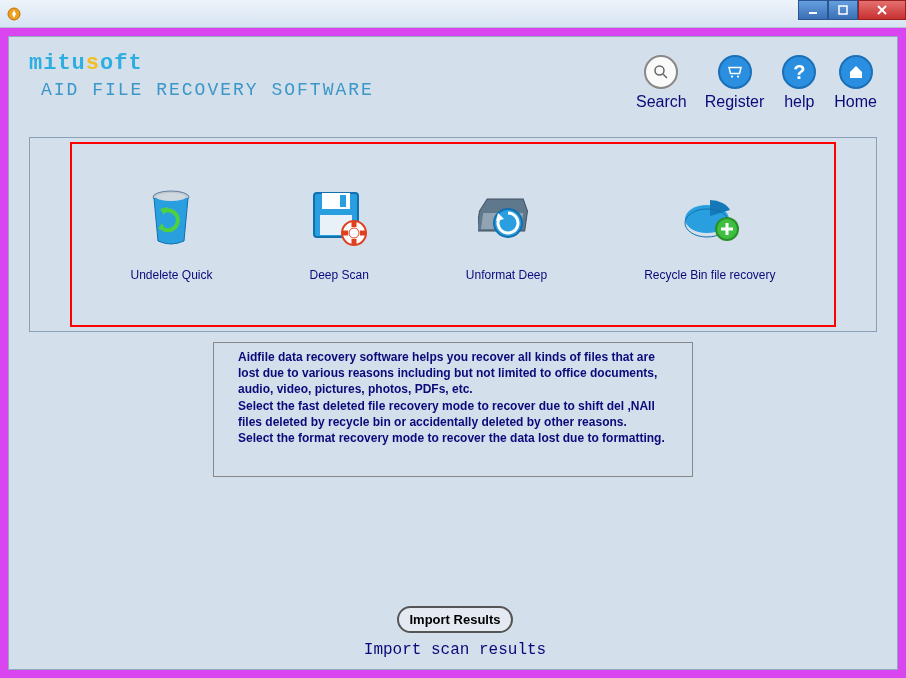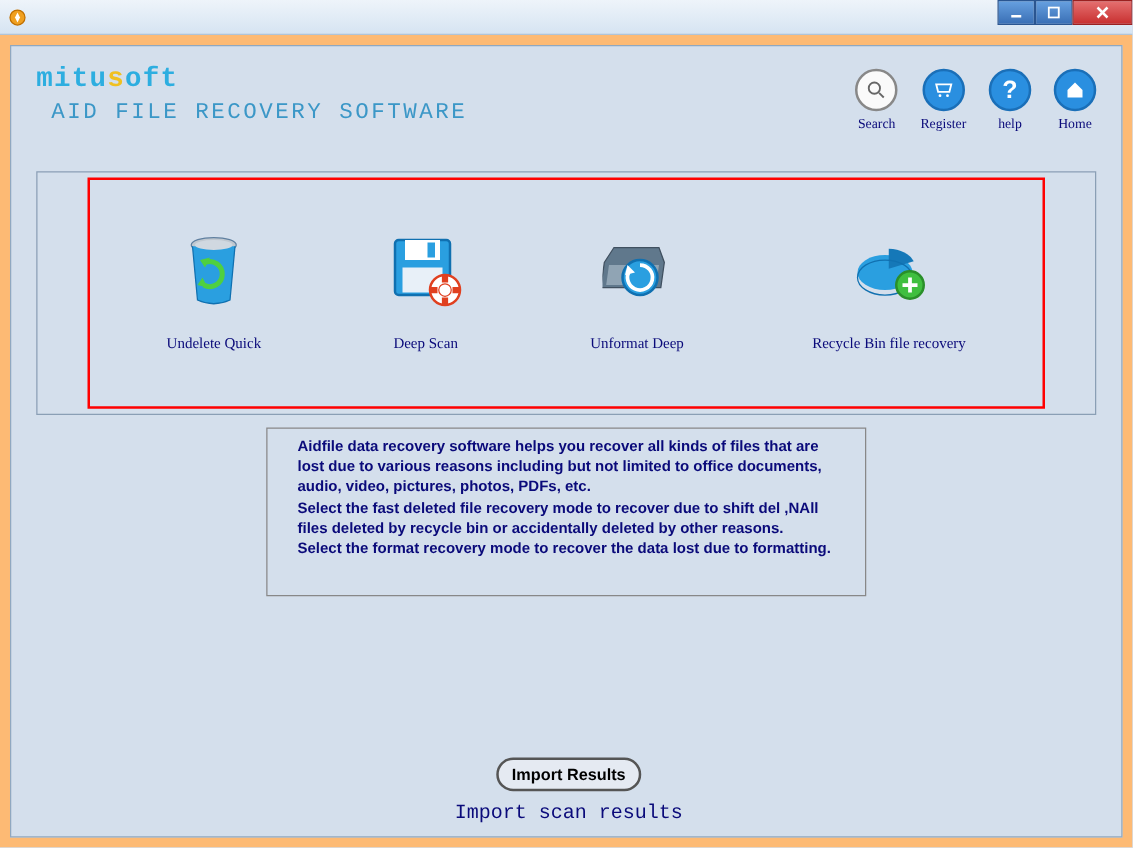--- a/index.html
+++ b/index.html
@@ -42,21 +42,21 @@
   font-size: 11px;
   cursor: pointer;
 }
 .win-btn.close {
   background: linear-gradient(#e57070,#c83030);
   border-color: #9a2020;
   width: 48px;
 }
 .app-body {
   height: 650px;
-  background: #fdba74;
+  background: #d946ef;
   padding: 8px;
 }
 .app-inner {
   border: 1px solid #90a8c0;
   height: 100%;
   background: #d4dfec;
   position: relative;
 }
 .header {
   height: 90px;
@@ -87,22 +87,22 @@
 .hdr-icon {
   width: 34px; height: 34px;
   border-radius: 50%;
   margin: 0 auto 4px auto;
   border: 2px solid #888;
   background: #fafafa;
   display: flex; align-items: center; justify-content: center;
 }
 .hdr-icon svg { width: 18px; height: 18px; }
 .hdr-label {
-  font-family: Liberation Serif, serif;
-  font-size: 11px;
+  font-family: Liberation Sans, sans-serif;
+  font-size: 16px;
   color: #0a0a7a;
 }
 .main-box {
   margin: 10px 20px;
   border: 1px solid #8a9fb5;
   height: 195px;
   background: #d4dfec;
   position: relative;
 }
 .red-border {
@@ -110,21 +110,21 @@
   left: 40px; right: 40px; top: 4px; bottom: 4px;
   border: 2px solid #f00;
   display: flex;
   justify-content: space-around;
   align-items: center;
   padding: 0 10px;
 }
 .rec-option { text-align: center; cursor: pointer; }
 .rec-icon { height: 60px; display: flex; align-items: center; justify-content: center; margin-bottom: 18px; }
 .rec-label {
-  font-family: Liberation Serif, serif;
+  font-family: Liberation Sans, sans-serif;
   font-size: 12px;
   color: #0a0a7a;
   margin-top: 20px;
 }
 .desc-box {
   margin: 10px auto;
   width: 480px;
   height: 135px;
   border: 1px solid #888;
   background: #d4dfec;

